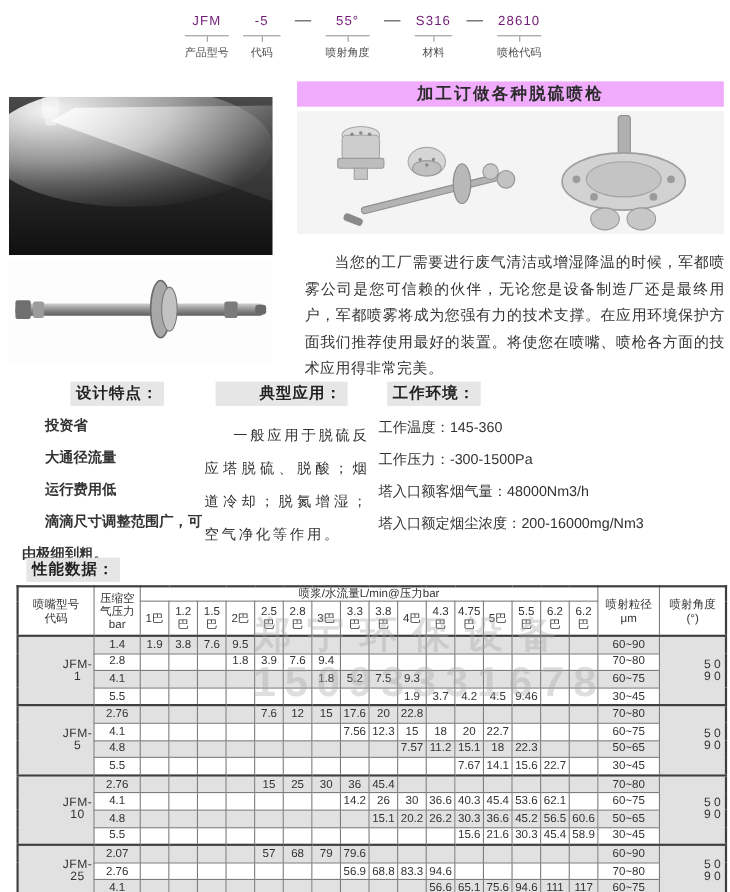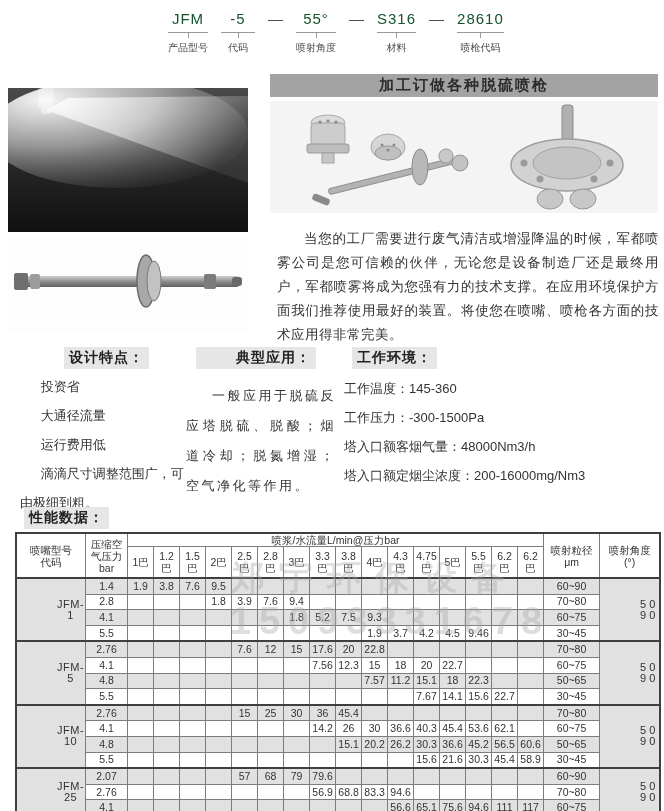--- a/index.html
+++ b/index.html
@@ -3,43 +3,43 @@
 <meta charset="utf-8">
 <style>
   html,body{margin:0;padding:0;background:#fff;}
   body{
     width:664px;height:811px;position:relative;overflow:hidden;
     font-family:"Liberation Sans","DejaVu Sans",sans-serif;color:#3a3a3a;
   }
   
   .code-diagram{position:absolute;left:168px;top:10px;display:flex;align-items:flex-start;gap:13px;}
   .code-part{display:flex;flex-direction:column;align-items:center;min-width:34px;}
-  .code-part .val{font-size:15px;letter-spacing:1px;color:#14532d;line-height:18px;}
+  .code-part .val{font-size:12px;letter-spacing:1px;color:#701a75;line-height:18px;}
   .code-part .bar{width:100%;height:1px;background:#9a9a9a;margin-top:4px;}
   .code-part .tick{width:1px;height:5px;background:#9a9a9a;}
   .code-part .lbl{font-size:10px;color:#4c4c4c;margin-top:3px;white-space:nowrap;}
   .code-sep{font-size:15px;color:#4c4c4c;line-height:18px;margin-top:0;}
   
   .photo{position:absolute;overflow:hidden;}
   .photo-spray{left:8px;top:88px;width:240px;height:144px;}
   .photo-lance{left:8px;top:238px;width:240px;height:92px;}
   .photo-nozzles{left:270px;top:101px;width:388px;height:112px;background:#f4f4f4;}
   
-  .banner{position:absolute;left:270px;top:74px;width:388px;height:23px;background:#a3a3a3;
+  .banner{position:absolute;left:270px;top:74px;width:388px;height:23px;background:#f0abfc;
     display:flex;align-items:center;justify-content:center;font-size:15px;font-weight:bold;color:#2b2b2b;letter-spacing:2px;}
   
   .intro{position:absolute;left:277px;top:213px;width:382px;font-size:13.5px;line-height:24px;
     text-align:justify;text-indent:2em;color:#333;letter-spacing:0.5px;}
   
   .sec-head{position:absolute;font-size:14px;font-weight:bold;color:#222;background:#e6e6e6;
     padding:2px 5px;letter-spacing:1px;}
   .h-design{left:36px;top:347px;margin-left:28px;}
   .h-app{left:196px;top:347px;padding-left:40px;}
   .h-env{left:352px;top:347px;}
-  .design-list{position:absolute;left:20px;top:372px;width:172px;font-size:13px;line-height:29px;color:#333;}
+  .design-list{position:absolute;left:20px;top:372px;width:172px;font-size:13px;line-height:29px;color:#333;font-weight:bold;}
   .design-list div{text-indent:1.6em;}
   .app-text{position:absolute;left:186px;top:368px;width:150px;font-size:13px;line-height:30px;
     text-align:justify;text-indent:2em;letter-spacing:2.5px;color:#333;}
   .env-list{position:absolute;left:344px;top:374px;width:316px;font-size:13px;line-height:29px;color:#333;}
   
   .h-perf{left:24px;top:507px;}
   .perf-table{position:absolute;left:15px;top:532px;border-collapse:collapse;table-layout:fixed;
     border:2px solid #3f3f3f;background:#fff;}
   .perf-table th,.perf-table td{border:1px solid #7d7d7d;padding:0 1px;text-align:center;
     font-weight:normal;color:#333;overflow:hidden;}

